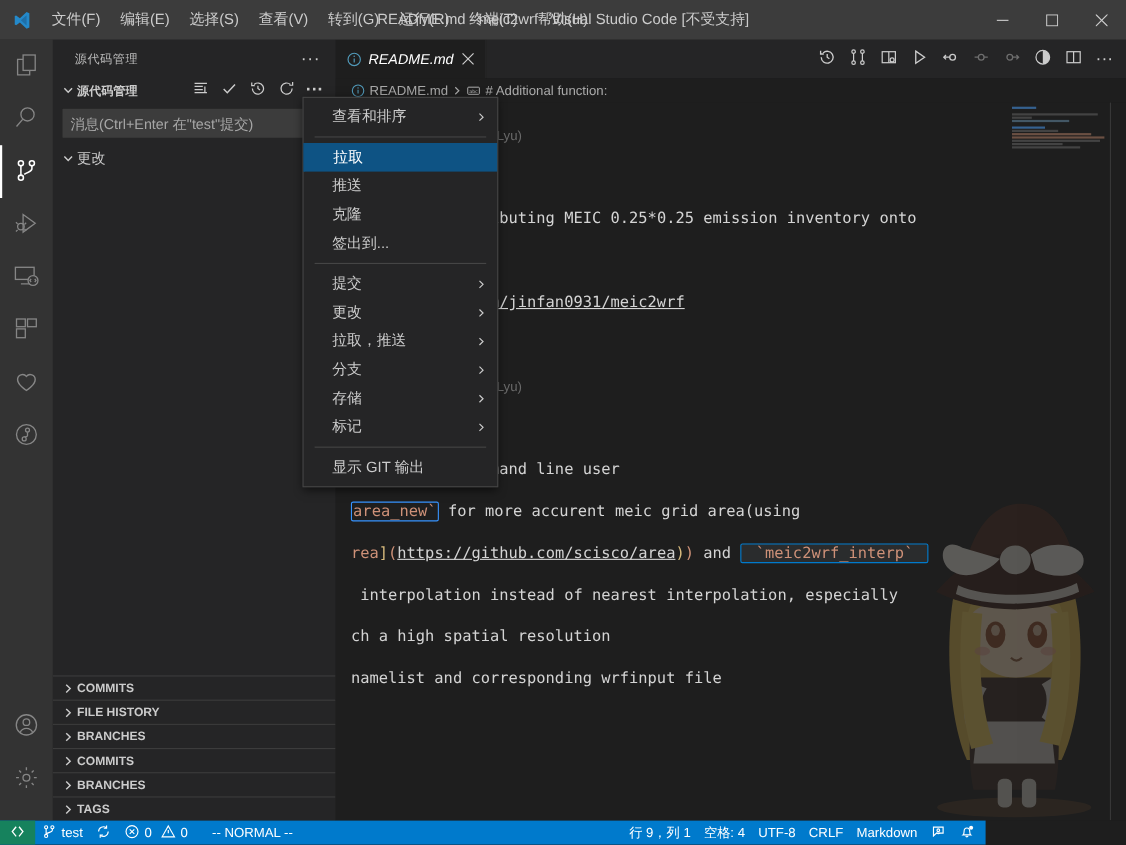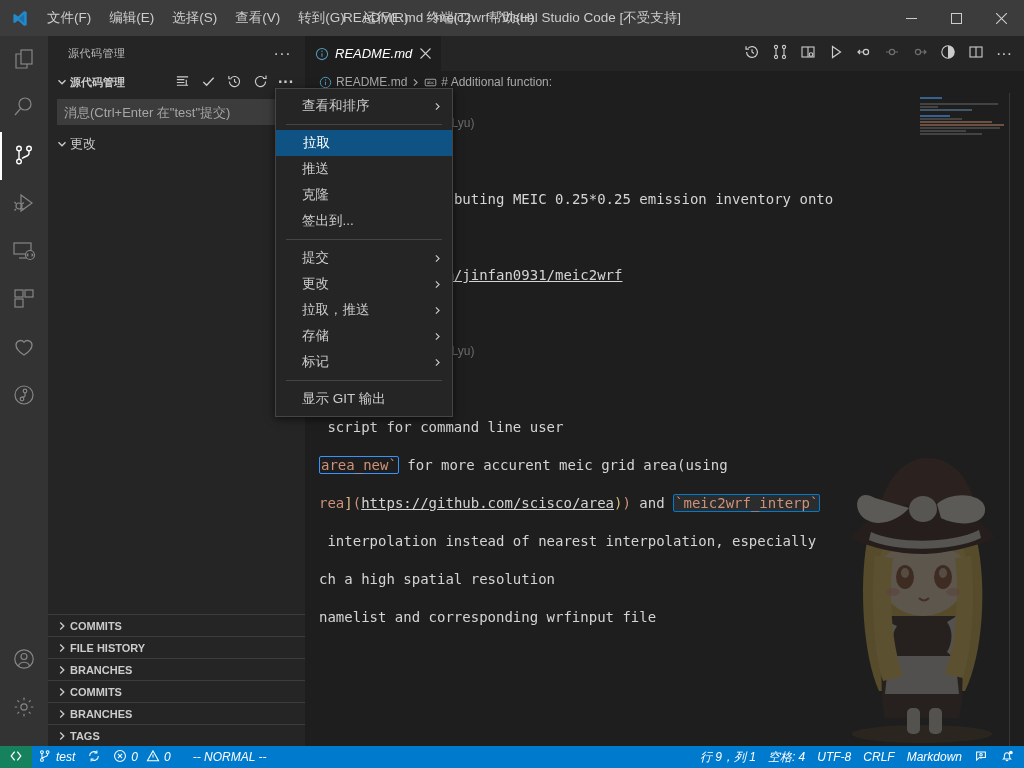--- a/index.html
+++ b/index.html
@@ -137,21 +137,21 @@
     padding-left: 14px; padding-top: 2px;
   }
   .blame { color: #6a6a6a; font-family: "Liberation Sans", sans-serif; font-size: 12px; }
   .ln-blank { height: 19px; }
   .c-head { color: #569cd6; font-weight: bold; }
   .c-txt { color: #d4d4d4; }
   .c-amp { color: #569cd6; }
   .c-link { color: #d4d4d4; text-decoration: underline; }
   .c-code { color: #ce9178; }
   .c-code-box { color: #ce9178; border: 1px solid #3794ff; border-radius: 2px; padding: 0 1px; }
-  .c-code-sel { color: #ce9178; border: 1px solid #007acc; background: rgba(58,61,65,.45); border-radius:2px; padding: 0 1px;}
+  .c-code-sel { color: #ce9178; border: 1px solid #007acc; background: rgba(58,61,65,.45); border-radius:2px; padding: 0 13px;}
   .c-brk { color: #d7ba7d; }
   .c-brk2 { color: #ce9178; }
 
   .minimap {
     position: absolute; right: 14px; top: 0; width: 90px; height: 653px;
     overflow: hidden; opacity: .85;
   }
   .mm-line { height: 2px; margin-bottom: 1px; }
   .mm-slider { position: absolute; right: 0; top: 0; width: 1px; height: 653px; background: #3c3c3c;}
   .overview-ruler { position:absolute; right: 0; top: 0; width: 14px; height: 653px; background:#1e1e1e;}
@@ -172,23 +172,23 @@
     height: 26px; display: flex; align-items: center; padding: 0 10px 0 26px;
     font-size: 13.5px; color: #cccccc; cursor: default; position: relative;
   }
   .ctx-item.selected { background: #0e5384; color: #ffffff; border-left: 1px solid #0e5384; }
   .ctx-item .sub { margin-left: auto; color: #cccccc; display: inline-flex; }
   .ctx-item .sub svg { width: 9px; height: 9px; }
   .ctx-sep { height: 1px; background: #454545; margin: 5px 10px; }
 
   
   .statusbar {
-    position: absolute; left: 0; bottom: 0; width: 1024px; height: 22px;
+    position: absolute; left: 0; bottom: 0; width: 896px; height: 22px;
     background: #007acc; display: flex; align-items: flex-start;
-    font-size: 12px; color: #ffffff; z-index: 70; font-style: italic;
+    font-size: 12px; color: #ffffff; z-index: 70;
   }
   .sb-remote {
     background: #16825d; height: 22px; display: flex; align-items: center;
     justify-content: center; width: 32px; color: #fff; cursor: pointer;
   }
   .sb-remote svg { width: 14px; height: 14px; }
   .st-item {
     height: 22px; display: flex; align-items: center; gap: 4px;
     padding: 0 6px; cursor: pointer; white-space: nowrap;
   }
@@ -691,20 +691,28 @@
     </div>
     <div class="ctx-item">
       <span>拉取，推送</span>
       <span class="sub">
         <svg viewBox="0 0 10 10" fill="none" stroke="currentColor" stroke-width="1.2">
             <path d="M3.2 1.5 6.8 5 3.2 8.5"></path>
           </svg>
       </span>
     </div>
     <div class="ctx-item">
+      <span>分支</span>
+      <span class="sub">
+        <svg viewBox="0 0 10 10" fill="none" stroke="currentColor" stroke-width="1.2">
+            <path d="M3.2 1.5 6.8 5 3.2 8.5"></path>
+          </svg>
+      </span>
+    </div>
+    <div class="ctx-item">
       <span>存储</span>
       <span class="sub">
         <svg viewBox="0 0 10 10" fill="none" stroke="currentColor" stroke-width="1.2">
             <path d="M3.2 1.5 6.8 5 3.2 8.5"></path>
           </svg>
       </span>
     </div>
     <div class="ctx-item">
       <span>标记</span>
       <span class="sub">

